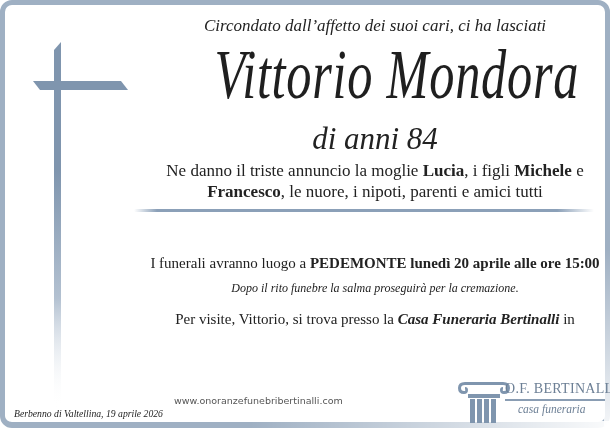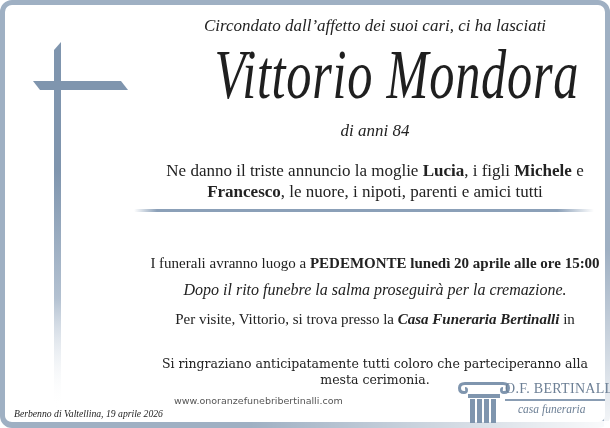--- a/index.html
+++ b/index.html
@@ -24,30 +24,30 @@
   .cross { position:absolute; left:28px; top:38px; width:100px; height:370px; }
   .center { position:absolute; left:140px; width:470px; text-align:center; }
   .intro { top:16px; font-style:italic; font-size:17px; color:#222; }
   .name {
     top:40px; left:150px; width:460px;
     font-family:"Liberation Serif", serif; font-style:italic;
     font-size:70px; line-height:70px; color:#1f1f1f;
     transform:scaleX(0.72); transform-origin:center;
     letter-spacing:1px; white-space:nowrap;
   }
-  .age { top:121px; font-style:italic; font-size:17px; color:#222; }
+  .age { top:121px; font-style:italic; font-size:31px; color:#222; }
   .family { top:160px; font-size:17px; line-height:21px; color:#222; }
   .family b { font-weight:bold; }
   .divider {
     position:absolute; left:134px; top:209px; width:460px; height:3px;
     background:linear-gradient(to right, rgba(139,160,184,0) 0%, #8ba0b8 5%, #8ba0b8 92%, rgba(139,160,184,0) 100%);
     border-radius:2px;
   }
   .funeral { top:226px; font-size:15px; line-height:18px; color:#222;margin-top:28px; }
-  .cremation { top:281px; font-style:italic; font-size:16px; color:#222;text-align:center; }
+  .cremation { top:281px; font-style:italic; font-size:12px; color:#222;text-align:center; }
   .visits { top:311px; font-size:15px; line-height:17px; color:#222; }
   .thanks { top:356px; left:140px; width:470px; font-family:"DejaVu Serif", serif; font-size:12.5px; line-height:16px; color:#222; }
   .footer-date { position:absolute; left:14px; top:407px; font-style:italic; font-size:11px; color:#222; transform:scaleX(0.88); transform-origin:left; white-space:nowrap; }
   .footer-web { position:absolute; left:174px; top:394px; width:272px; text-align:left; font-family:"DejaVu Sans", sans-serif; font-size:9.5px; line-height:14px; color:#555; white-space:nowrap; }
   .logo { position:absolute; left:455px; top:380px; width:150px; height:45px; }
   .logo-name { position:absolute; left:505px; top:381px; font-size:14px; color:#6c7f95; letter-spacing:0.3px; white-space:nowrap; }
   .logo-line { position:absolute; left:505px; top:399px; width:100px; height:2px; background:#8a9db3; }
   .logo-sub { position:absolute; left:518px; top:403px; font-style:italic; font-size:11.5px; color:#6c7f95; white-space:nowrap; }
 </style>
 </head>
@@ -89,22 +89,21 @@
 </div>
 
 <div class="center cremation">Dopo il rito funebre la salma proseguirà per la cremazione.</div>
 
 <div class="center visits">
   <span>Per visite, Vittorio, si trova presso la </span><b><i>Casa Funeraria Bertinalli</i></b><span> in</span><br>
   <br>
 </div>
 
 <div class="center thanks">
-  <span>Si ringraziano anticipatamente tutti coloro che parteciperanno alla</span><br>
-  <span>mesta cerimonia.</span>
+  <br>
 </div>
 
 <div class="footer-date">Berbenno di Valtellina, 19 aprile 2026</div>
 
 <div class="footer-web">
   <div>www.onoranzefunebribertinalli.com</div>
 </div>
 
 <svg class="logo" viewBox="0 0 150 45">
   <path d="M3,8 Q3,2 10,2 L48,2 Q55,2 55,8 Q55,14 49,14 Q45,14 45,10 Q45,7 48,7 L48,9 Q47,11 49,11 Q52,11 52,8 Q52,5 48,5 L10,5 Q6,5 6,8 Q6,11 9,11 Q11,11 10,9 L10,7 Q13,7 13,10 Q13,14 9,14 Q3,14 3,8 Z" fill="#7f95ae"></path>

